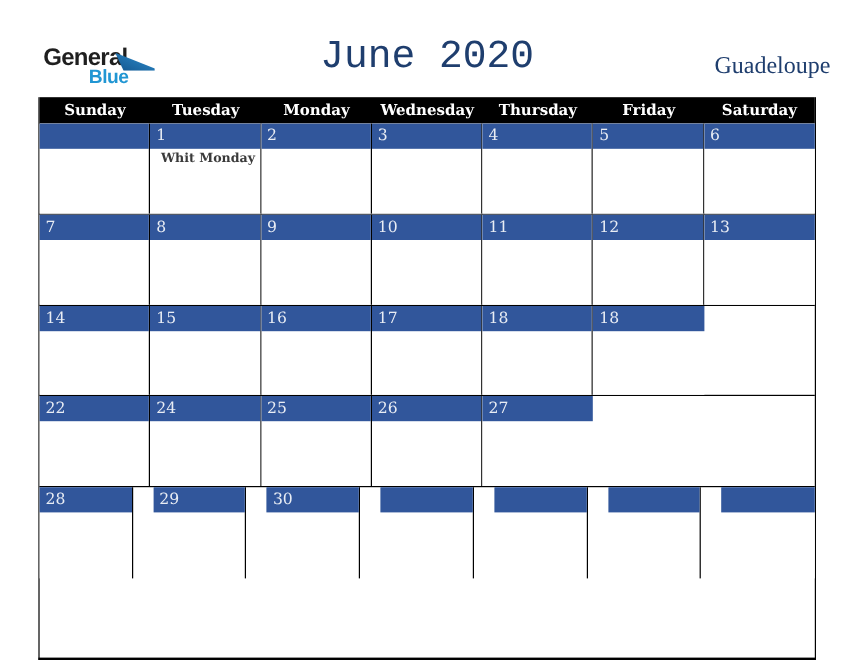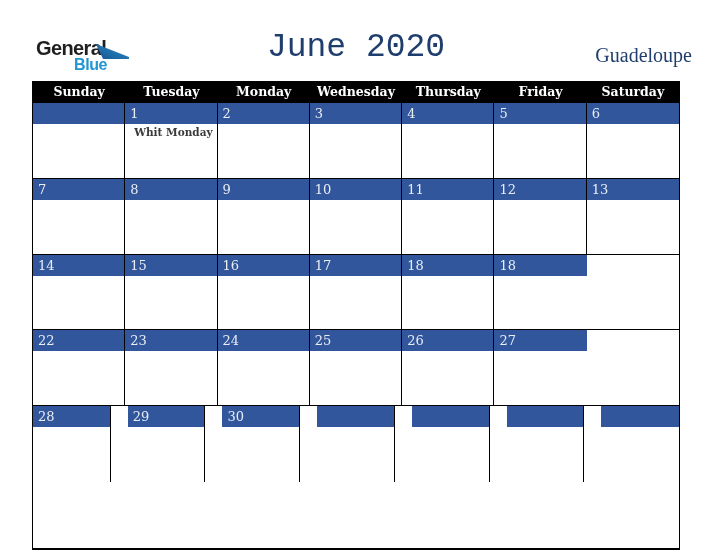--- a/index.html
+++ b/index.html
@@ -153,23 +153,20 @@
           </div>
           <div class="cell">
             <div class="datebar"><span class="daynum">18</span></div>
           </div>
         </div>
         <div class="week-row">
           <div class="cell">
             <div class="datebar"><span class="daynum">22</span></div>
           </div>
           <div class="cell">
-            <div class="datebar"><span class="daynum">23</span></div>
-          </div>
-          <div class="cell">
             <div class="datebar"><span class="daynum">24</span></div>
           </div>
           <div class="cell">
             <div class="datebar"><span class="daynum">25</span></div>
           </div>
           <div class="cell">
             <div class="datebar"><span class="daynum">26</span></div>
           </div>
           <div class="cell">
             <div class="datebar"><span class="daynum">27</span></div>

